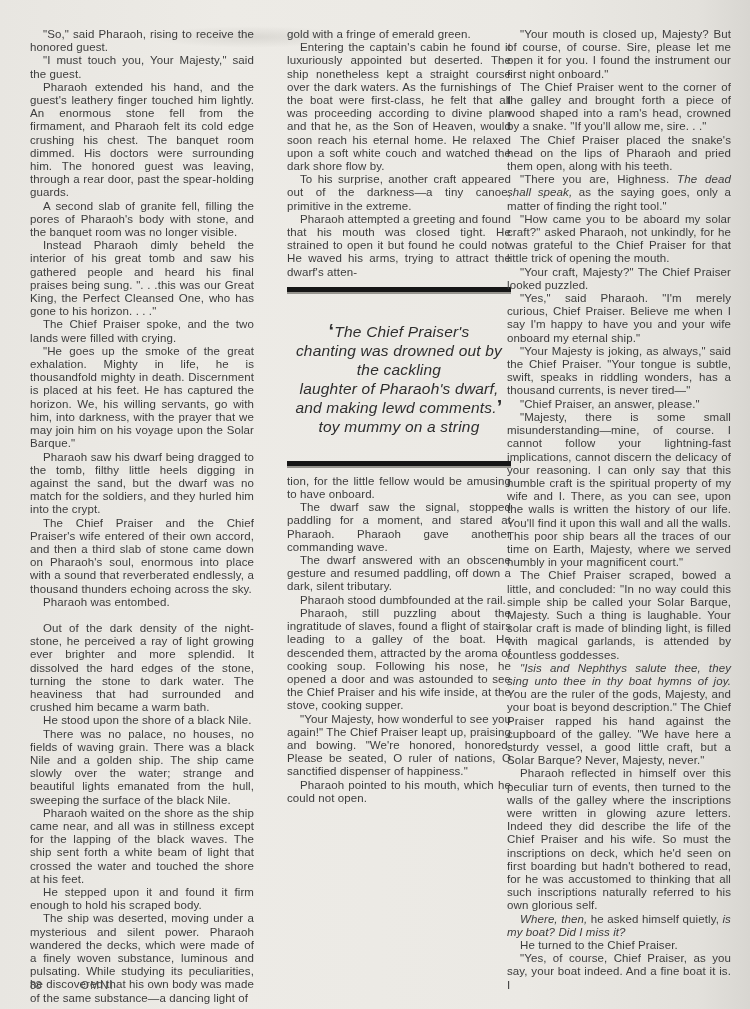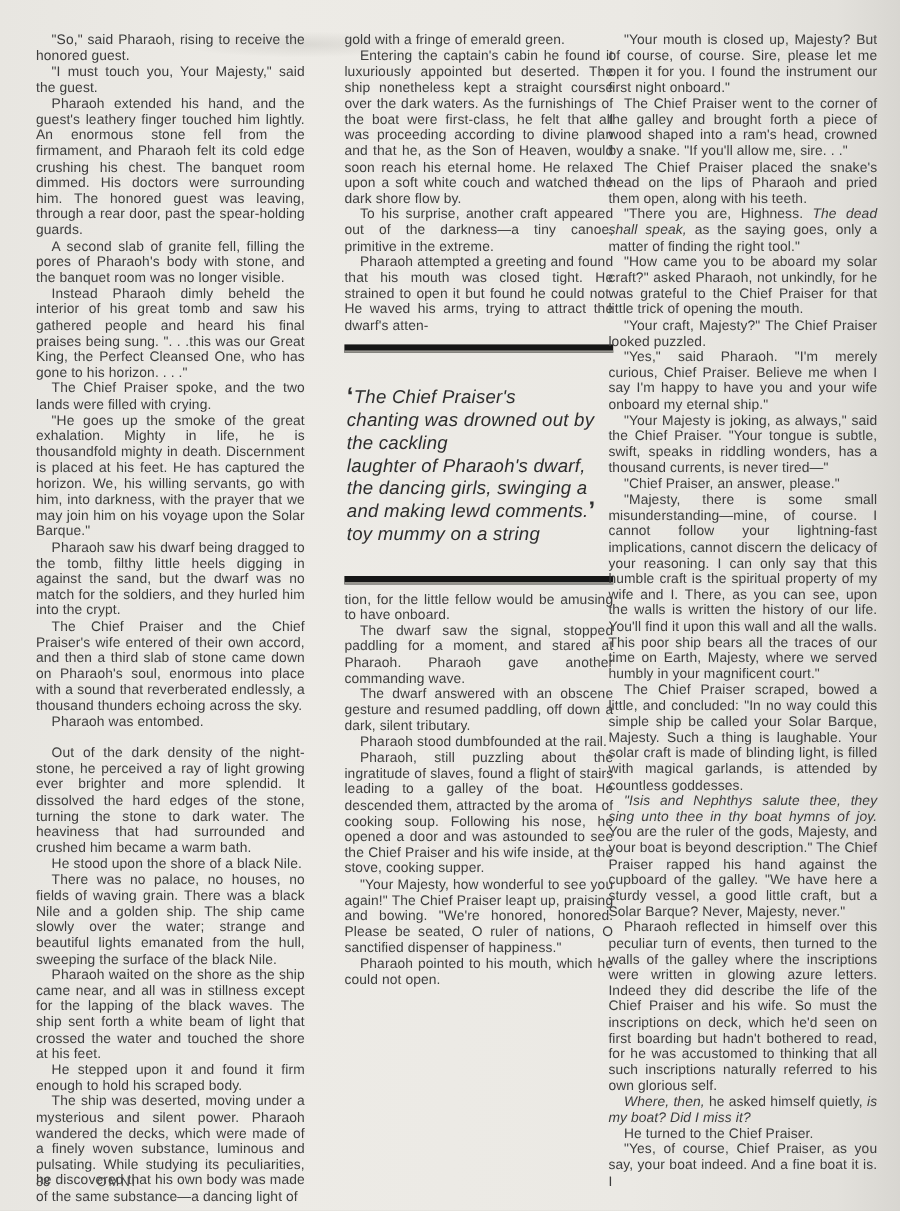--- a/index.html
+++ b/index.html
@@ -31,21 +31,21 @@
   .para.indent { text-indent: 13px; }
   .it { font-style: italic; }
   .spacer { height: 13px; }
   .pq { margin: 8px 0 7px 0; }
   .rule {
     height: 5px; background: #161616;
     border-bottom: 2px solid #96948e;
   }
   .pq-text {
     padding: 28px 2px 25px 2px;
-    text-align: left;
+    text-align: center;
     font-style: italic;
     font-size: 15.5px; line-height: 19px;
     color: #2e2e2e;
     letter-spacing: 0.2px;
   }
   .qline { white-space: nowrap; }
   .qmark {
     font-style: normal; font-weight: bold;
     font-size: 20px; line-height: 0;
     position: relative; top: 1px;
@@ -85,21 +85,20 @@
       <p class="para indent"><span>Entering the captain's cabin he found it luxuriously appointed but deserted. The ship nonetheless kept a straight course over the dark waters. As the furnishings of the boat were first-class, he felt that all was proceeding according to divine plan and that he, as the Son of Heaven, would soon reach his eternal home. He relaxed upon a soft white couch and watched the dark shore flow by.</span></p>
       <p class="para indent"><span>To his surprise, another craft appeared out of the darkness—a tiny canoe, primitive in the extreme.</span></p>
       <p class="para indent"><span>Pharaoh attempted a greeting and found that his mouth was closed tight. He strained to open it but found he could not. He waved his arms, trying to attract the dwarf's atten-</span></p>
       <div class="pq">
         <div class="rule"></div>
         <div class="pq-text">
           <div class="qline"><span class="qmark">‘</span>The Chief Praiser's</div>
           <div class="qline">chanting was drowned out by</div>
           <div class="qline">the cackling</div>
           <div class="qline">laughter of Pharaoh's dwarf,</div>
-          <div class="qline">the dancing girls, swinging a</div>
           <div class="qline">and making lewd comments.<span class="qmark">’</span></div>
           <div class="qline">toy mummy on a string</div>
         </div>
         <div class="rule"></div>
       </div>
       <p class="para"><span>tion, for the little fellow would be amusing to have onboard.</span></p>
       <p class="para indent"><span>The dwarf saw the signal, stopped paddling for a moment, and stared at Pharaoh. Pharaoh gave another commanding wave.</span></p>
       <p class="para indent"><span>The dwarf answered with an obscene gesture and resumed paddling, off down a dark, silent tributary.</span></p>
       <p class="para indent"><span>Pharaoh stood dumbfounded at the rail.</span></p>
       <p class="para indent"><span>Pharaoh, still puzzling about the ingratitude of slaves, found a flight of stairs leading to a galley of the boat. He descended them, attracted by the aroma of cooking soup. Following his nose, he opened a door and was astounded to see the Chief Praiser and his wife inside, at the stove, cooking supper.</span></p>

